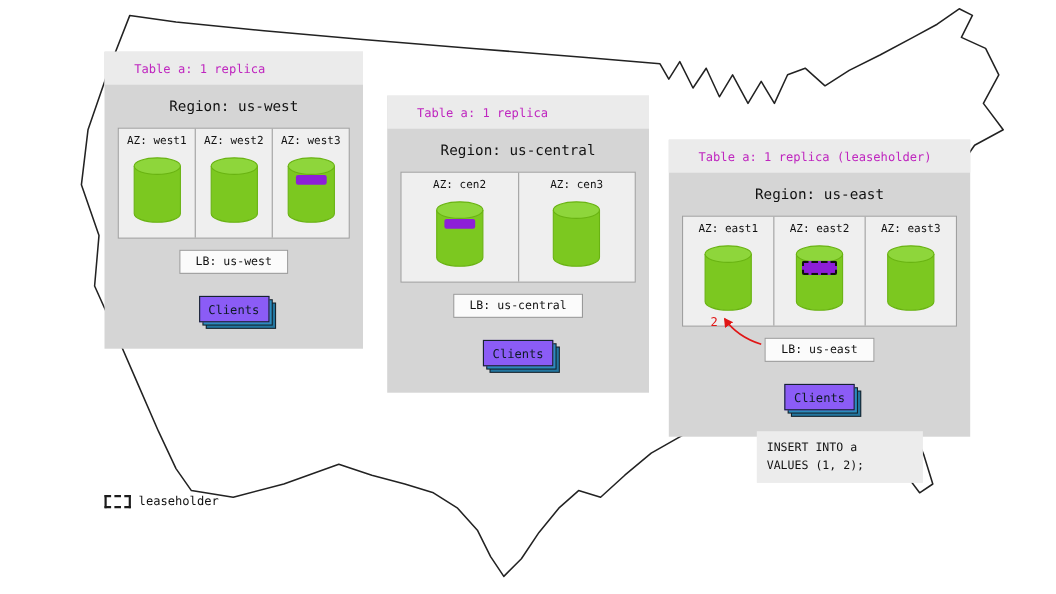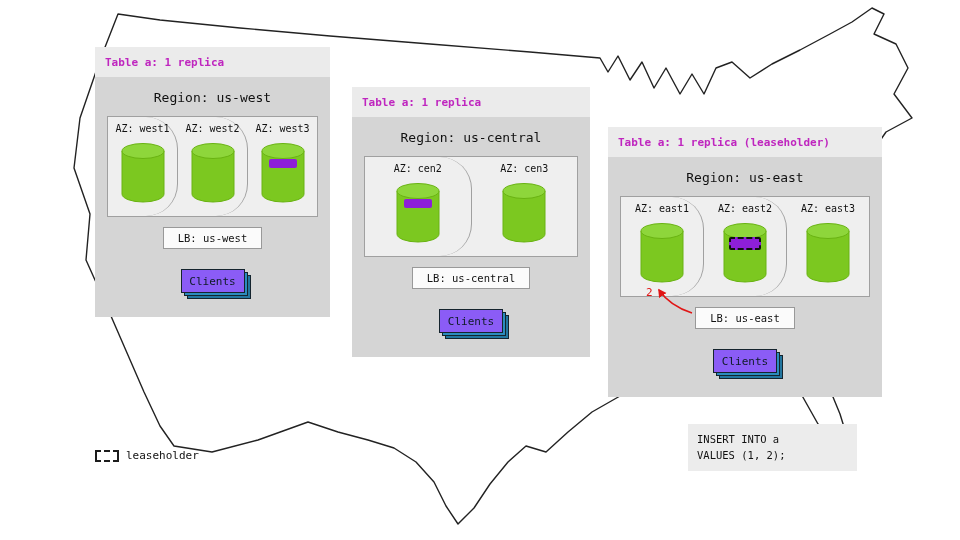--- a/index.html
+++ b/index.html
@@ -10,45 +10,43 @@
     font-family:"DejaVu Sans Mono", monospace;
     overflow:hidden;
     color:#111;
   }
   #map-layer{position:absolute;inset:0;z-index:0;}
   #arrow-layer{position:absolute;inset:0;z-index:5;pointer-events:none;}
 
   .panel{position:absolute;z-index:2;background:#d5d5d5;}
   .table-strip{
     background:#ebebeb;
-    padding:9px 10px 8px;
+    padding:9px 27px 8px;
     font-size:11px;
     color:#bf26bf;
     white-space:nowrap;
-    font-weight:bold;
   }
   .region-title{
     padding:13px 12px 11px;
     font-size:13px;
     color:#111;
     white-space:nowrap;
     text-align:center;
   }
   .az-row{
     display:flex;
     margin:0 12px;
     background:#efefef;
     border:1px solid #a0a0a0;
   }
   .az{
     flex:1;
     border-right:1px solid #a0a0a0;
     text-align:center;
     padding:6px 0 12px;
-    border-radius:32px;
   }
   .az:last-child{border-right:none;}
   .az-label{font-size:10px;color:#111;margin-bottom:8px;white-space:nowrap;}
   .cyl-wrap{position:relative;width:46px;height:62px;margin:0 auto;}
   .replica-bar{
     position:absolute;
     left:9px;top:17px;
     width:28px;height:9px;
     background:#8d1fd8;
     border-radius:2px;
@@ -78,21 +76,21 @@
     font-size:11px;
     color:#0d1b24;
     box-shadow:
       3px 3px 0 -1px #2b8cbd, 3px 3px 0 0 #15242e,
       6px 6px 0 -1px #23769f, 6px 6px 0 0 #15242e;
   }
   .panel-pad-bottom{height:24px;}
 
   #query-box{
     position:absolute;
-    left:688px;top:424px;width:169px;
+    left:688px;top:392px;width:151px;
     z-index:3;
     background:#ececec;
     padding:7px 9px;
     font-size:10.5px;
     line-height:1.55;
     color:#111;
   }
   #legend{
     position:absolute;
     left:95px;top:449px;

